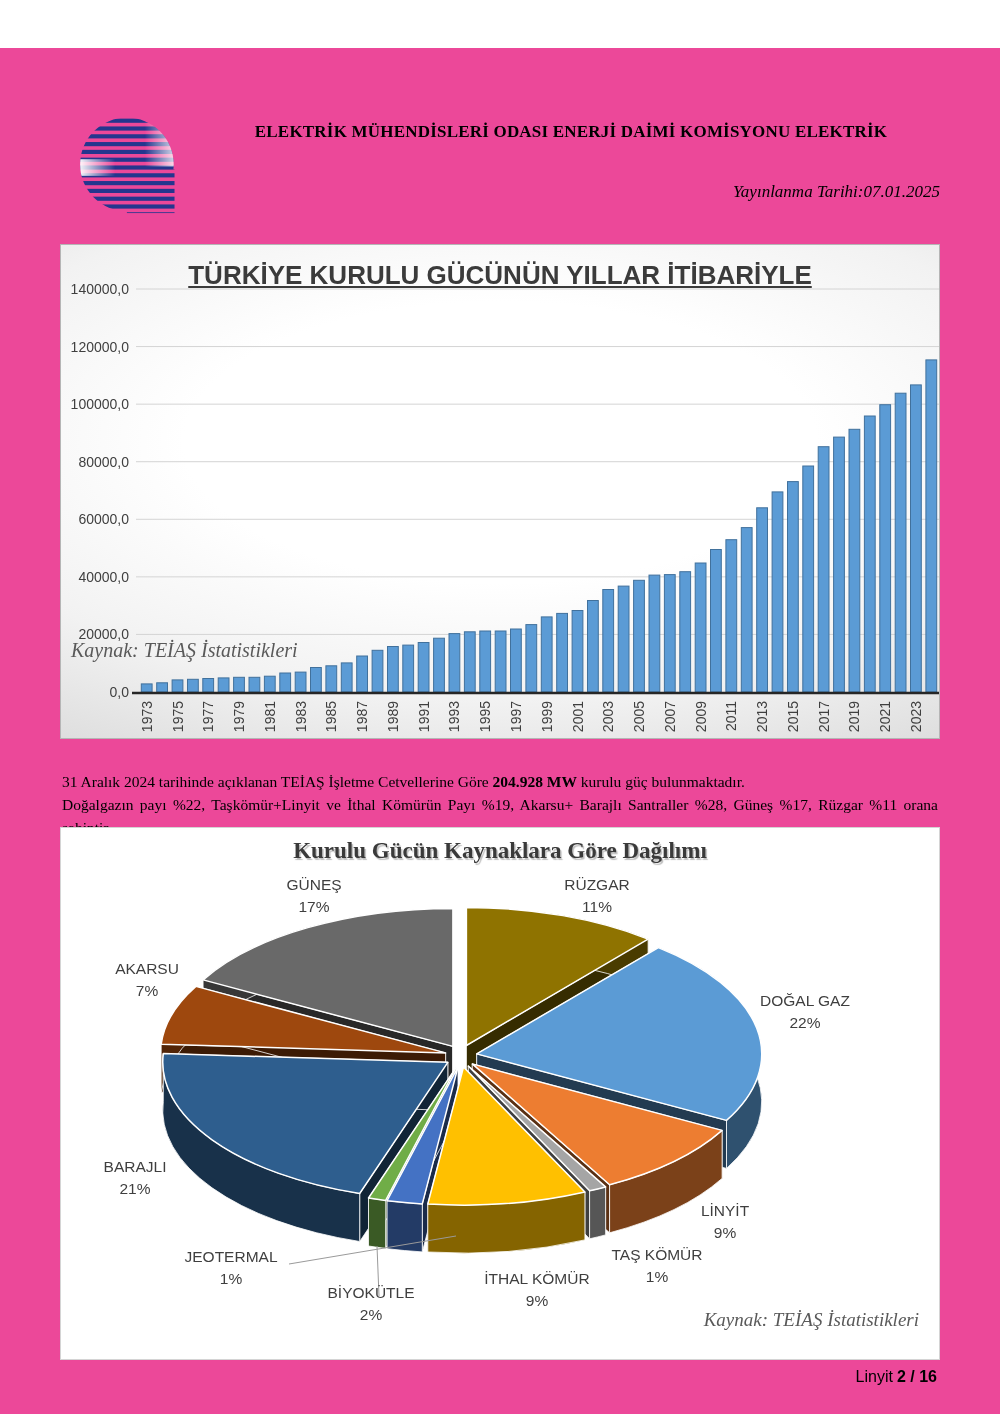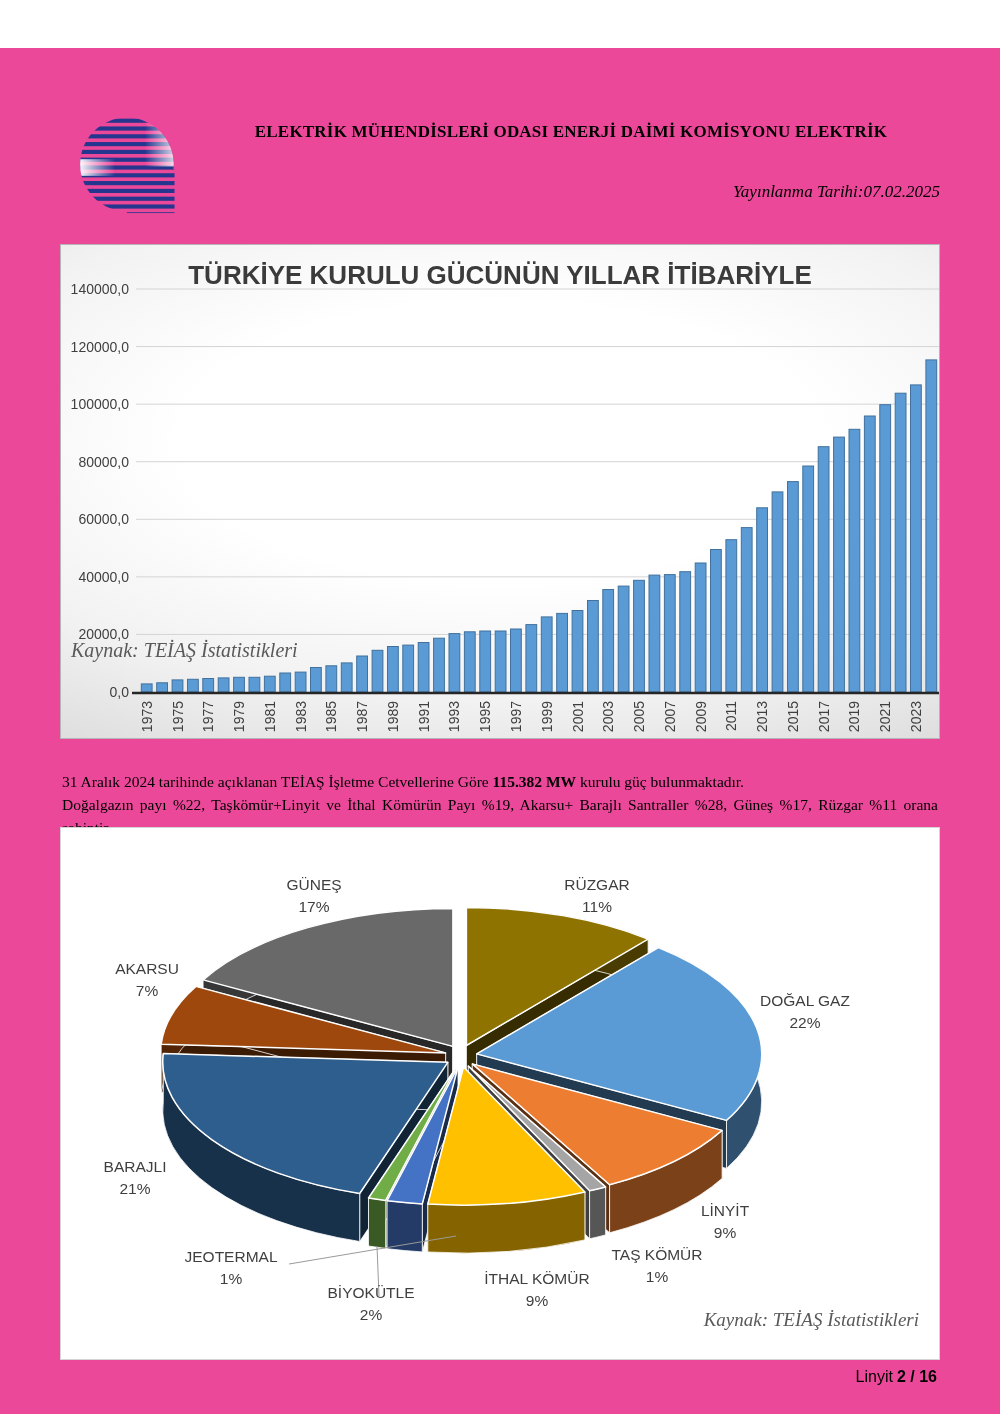--- a/index.html
+++ b/index.html
@@ -13,21 +13,21 @@
   .hdr-date{position:absolute;right:60px;top:134px;font-style:italic;font-size:17px;}
 
   
   .barbox{position:absolute;left:60px;top:196px;width:878px;height:493px;
           border:1px solid #b5b5b5;
           background:radial-gradient(ellipse 120% 95% at 50% 40%,
                      #ffffff 30%,#f2f2f2 55%,#dcdcdc 78%,#b2b2b2 100%);}
   .barbox svg{position:absolute;left:0;top:0;}
   .bar-title{position:absolute;left:0;right:0;top:12px;text-align:center;
              font-family:"Liberation Sans",sans-serif;font-weight:700;font-size:26px;
-             color:#3b3b3b;line-height:1.45;}
+             color:#3b3b3b;line-height:1.45;text-decoration:underline;}
   .kaynak1{position:absolute;left:10px;top:394px;font-style:italic;font-size:20px;color:#595959;}
 
   
   .para{position:absolute;left:62px;top:706px;width:876px;font-size:15.5px;
         line-height:1.5;text-align:justify;}
 
   
   .piebox{position:absolute;left:60px;top:779px;width:878px;height:531px;
           border:1px solid #d4d4d4;background:#ffffff;}
   .pie-title{position:absolute;left:0;right:0;top:10px;text-align:center;font-weight:700;
@@ -76,21 +76,21 @@
         <rect x="2" y="88.5" width="92" height="4" fill="#24368E"></rect>
       <rect x="2" y="96" width="92" height="4" fill="#24368E"></rect>
       <rect x="35" y="0" width="65" height="52" fill="url(#fadeR)"></rect>
       <rect x="0" y="45" width="55" height="16" fill="url(#fadeL)"></rect>
     </g>
   </svg>
 
   <div class="hdr-title">
     <div>ELEKTRİK MÜHENDİSLERİ ODASI ENERJİ DAİMİ KOMİSYONU ELEKTRİK</div>
   </div>
-  <div class="hdr-date">Yayınlanma Tarihi:07.02.2025</div>
+  <div class="hdr-date">Yayınlanma Tarihi:07.01.2025</div>
 
   <div class="barbox">
     <svg id="bar-svg" width="878" height="493" viewBox="0 0 878 493">
         <line x1="75" y1="389.42857142857144" x2="878" y2="389.42857142857144" stroke="#D4D4D4" stroke-width="1"></line>
         <line x1="75" y1="331.8571428571429" x2="878" y2="331.8571428571429" stroke="#D4D4D4" stroke-width="1"></line>
         <line x1="75" y1="274.2857142857143" x2="878" y2="274.2857142857143" stroke="#D4D4D4" stroke-width="1"></line>
         <line x1="75" y1="216.71428571428572" x2="878" y2="216.71428571428572" stroke="#D4D4D4" stroke-width="1"></line>
         <line x1="75" y1="159.14285714285717" x2="878" y2="159.14285714285717" stroke="#D4D4D4" stroke-width="1"></line>
         <line x1="75" y1="101.57142857142856" x2="878" y2="101.57142857142856" stroke="#D4D4D4" stroke-width="1"></line>
         <line x1="75" y1="44" x2="878" y2="44" stroke="#D4D4D4" stroke-width="1"></line>
@@ -181,21 +181,21 @@
         <text text-anchor="end" fill="#3F3F3F" font-family="&quot;Liberation Sans&quot;,sans-serif" font-size="14px" transform="translate(859.9,456) rotate(-90)">2023</text>
         <rect x="864.9" y="114.9" width="10.8" height="332.1" fill="#5B9BD5" stroke="#41719C" stroke-width="1"></rect>
         <line x1="71" y1="448" x2="878" y2="448" stroke="#262626" stroke-width="2.5"></line>
       </svg>
     <div class="bar-title">
       <div>TÜRKİYE KURULU GÜCÜNÜN YILLAR İTİBARİYLE</div>
     </div>
     <div class="kaynak1">Kaynak: TEİAŞ İstatistikleri</div>
   </div>
 
-  <p class="para"><span>31 Aralık 2024 tarihinde açıklanan TEİAŞ İşletme Cetvellerine Göre </span><b>115.382 MW</b><span> kurulu güç bulunmaktadır.</span><br>
+  <p class="para"><span>31 Aralık 2024 tarihinde açıklanan TEİAŞ İşletme Cetvellerine Göre </span><b>204.928 MW</b><span> kurulu güç bulunmaktadır.</span><br>
      <span>Doğalgazın payı %22, Taşkömür+Linyit ve İthal Kömürün Payı %19, Akarsu+ Barajlı Santraller %28, Güneş %17, Rüzgar %11 orana sahiptir.</span></p>
 
   <div class="piebox">
     <svg id="pie-svg" width="878" height="531" viewBox="0 0 878 531">
         <path d="M405.4,217.5 L405.4,79.5 L405.4,127.5 L405.4,265.5 Z" fill="rgb(54,44,0)" stroke="#fff" stroke-width="0.8"></path>
         <path d="M405.4,217.5 L587.1,111.1 L587.1,159.1 L405.4,265.5 Z" fill="rgb(54,44,0)" stroke="#fff" stroke-width="0.8"></path>
         <path d="M405.4,79.5 A285,138 0 0 1 587.1,111.1 L587.1,159.1 A285,138 0 0 0 405.4,127.5 Z" fill="rgb(74,60,0)" stroke="#fff" stroke-width="0.8"></path>
         <path d="M405.4,217.5 L405.4,79.5 A285,138 0 0 1 587.1,111.1 Z" fill="#8F7300" stroke="#fff" stroke-width="1.5" stroke-linejoin="round"></path>
         <path d="M391.9,218.4 L142.1,151.9 L142.1,199.9 L391.9,266.4 Z" fill="rgb(40,40,40)" stroke="#fff" stroke-width="0.8"></path>
         <path d="M391.9,218.4 L391.9,80.4 L391.9,128.4 L391.9,266.4 Z" fill="rgb(40,40,40)" stroke="#fff" stroke-width="0.8"></path>
@@ -249,20 +249,21 @@
         <text x="310" y="492" text-anchor="middle" fill="#3F3F3F" font-family="&quot;Liberation Sans&quot;,sans-serif" font-size="15.5px">2%</text>
         <text x="170" y="434" text-anchor="middle" fill="#3F3F3F" font-family="&quot;Liberation Sans&quot;,sans-serif" font-size="15.5px">JEOTERMAL</text>
         <text x="170" y="456" text-anchor="middle" fill="#3F3F3F" font-family="&quot;Liberation Sans&quot;,sans-serif" font-size="15.5px">1%</text>
         <text x="74" y="344" text-anchor="middle" fill="#3F3F3F" font-family="&quot;Liberation Sans&quot;,sans-serif" font-size="15.5px">BARAJLI</text>
         <text x="74" y="366" text-anchor="middle" fill="#3F3F3F" font-family="&quot;Liberation Sans&quot;,sans-serif" font-size="15.5px">21%</text>
         <text x="86" y="146" text-anchor="middle" fill="#3F3F3F" font-family="&quot;Liberation Sans&quot;,sans-serif" font-size="15.5px">AKARSU</text>
         <text x="86" y="168" text-anchor="middle" fill="#3F3F3F" font-family="&quot;Liberation Sans&quot;,sans-serif" font-size="15.5px">7%</text>
         <text x="253" y="62" text-anchor="middle" fill="#3F3F3F" font-family="&quot;Liberation Sans&quot;,sans-serif" font-size="15.5px">GÜNEŞ</text>
         <text x="253" y="84" text-anchor="middle" fill="#3F3F3F" font-family="&quot;Liberation Sans&quot;,sans-serif" font-size="15.5px">17%</text>
       </svg>
+    <div class="pie-title">Kurulu Gücün Kaynaklara Göre Dağılımı</div>
     <div class="kaynak2">Kaynak: TEİAŞ İstatistikleri</div>
   </div>
 
   <div class="footer">
     <span>Linyit</span><b>2 / 16</b>
   </div>
 
 </div>
 
 </body></html>

